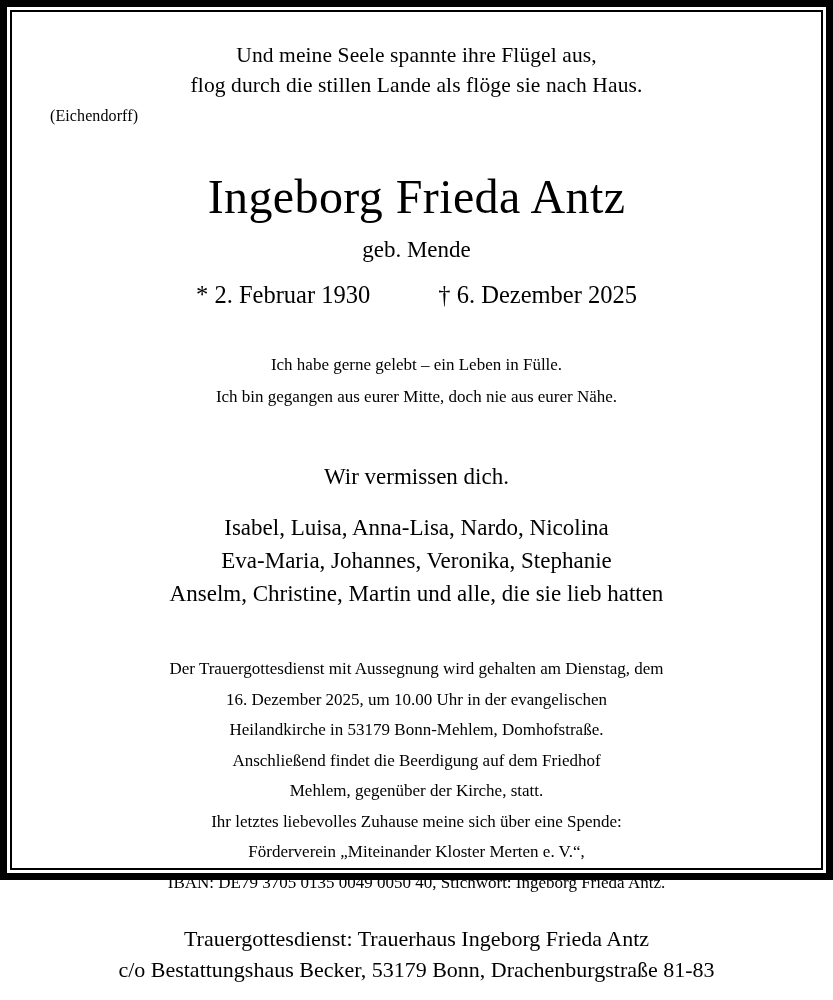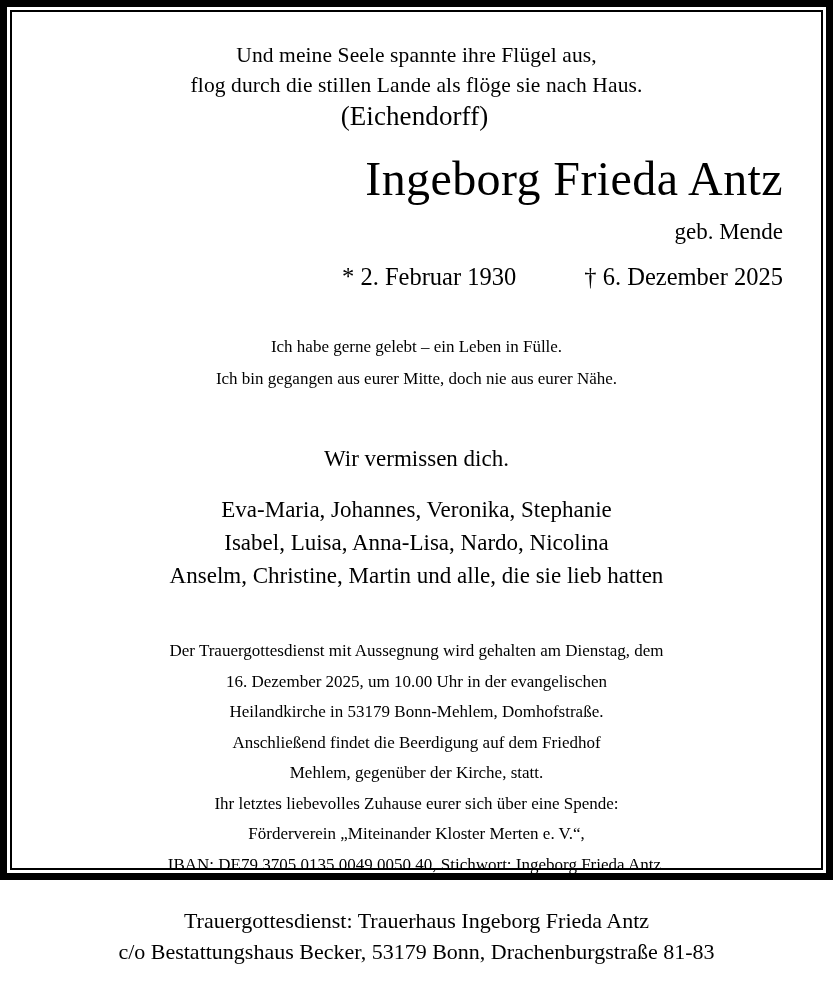--- a/index.html
+++ b/index.html
@@ -43,29 +43,29 @@
 
   
   .epigraph {
     font-size: 21.5px;
     line-height: 30px;
     letter-spacing: 0.1px;
   }
   .epigraph-line { display: block; }
   .attribution {
     display: block;
-    text-align: center;
-    font-size: 27px;
+    text-align: left;
+    font-size: 16px;
     line-height: 30px;
     padding-right: 4px;
     margin-top: 1px;
   }
 
   
-  .name-block { margin-top: 20px; text-align: right; }
+  .name-block { margin-top: 38px; }
   .deceased-name {
     font-size: 48px;
     line-height: 56px;
     font-weight: normal;
     margin: 0;
     letter-spacing: 0.4px;
   }
   .maiden-name {
     font-size: 23px;
     line-height: 30px;
@@ -139,33 +139,33 @@
       </div>
 
       <div class="verse">
         <span class="verse-line">Ich habe gerne gelebt – ein Leben in Fülle.</span>
         <span class="verse-line">Ich bin gegangen aus eurer Mitte, doch nie aus eurer Nähe.</span>
       </div>
 
       <div class="survivors">
         <div class="missing-line">Wir vermissen dich.</div>
         <div class="survivor-names">
+          <span class="survivor-line">Isabel, Luisa, Anna-Lisa, Nardo, Nicolina</span>
           <span class="survivor-line">Eva-Maria, Johannes, Veronika, Stephanie</span>
-          <span class="survivor-line">Isabel, Luisa, Anna-Lisa, Nardo, Nicolina</span>
           <span class="survivor-line">Anselm, Christine, Martin und alle, die sie lieb hatten</span>
         </div>
       </div>
 
       <div class="service">
         <span class="service-line">Der Trauergottesdienst mit Aussegnung wird gehalten am Dienstag, dem</span>
         <span class="service-line">16. Dezember 2025, um 10.00 Uhr in der evangelischen</span>
         <span class="service-line">Heilandkirche in 53179 Bonn-Mehlem, Domhofstraße.</span>
         <span class="service-line">Anschließend findet die Beerdigung auf dem Friedhof</span>
         <span class="service-line">Mehlem, gegenüber der Kirche, statt.</span>
-        <span class="service-line">Ihr letztes liebevolles Zuhause eurer sich über eine Spende:</span>
+        <span class="service-line">Ihr letztes liebevolles Zuhause meine sich über eine Spende:</span>
         <span class="service-line">Förderverein „Miteinander Kloster Merten e. V.“,</span>
         <span class="service-line">IBAN: DE79 3705 0135 0049 0050 40, Stichwort: Ingeborg Frieda Antz.</span>
       </div>
 
       <div class="condolence">
         <span class="condolence-line">Trauergottesdienst: Trauerhaus Ingeborg Frieda Antz</span>
         <span class="condolence-line">c/o Bestattungshaus Becker, 53179 Bonn, Drachenburgstraße 81-83</span>
       </div>
 
     </div>

